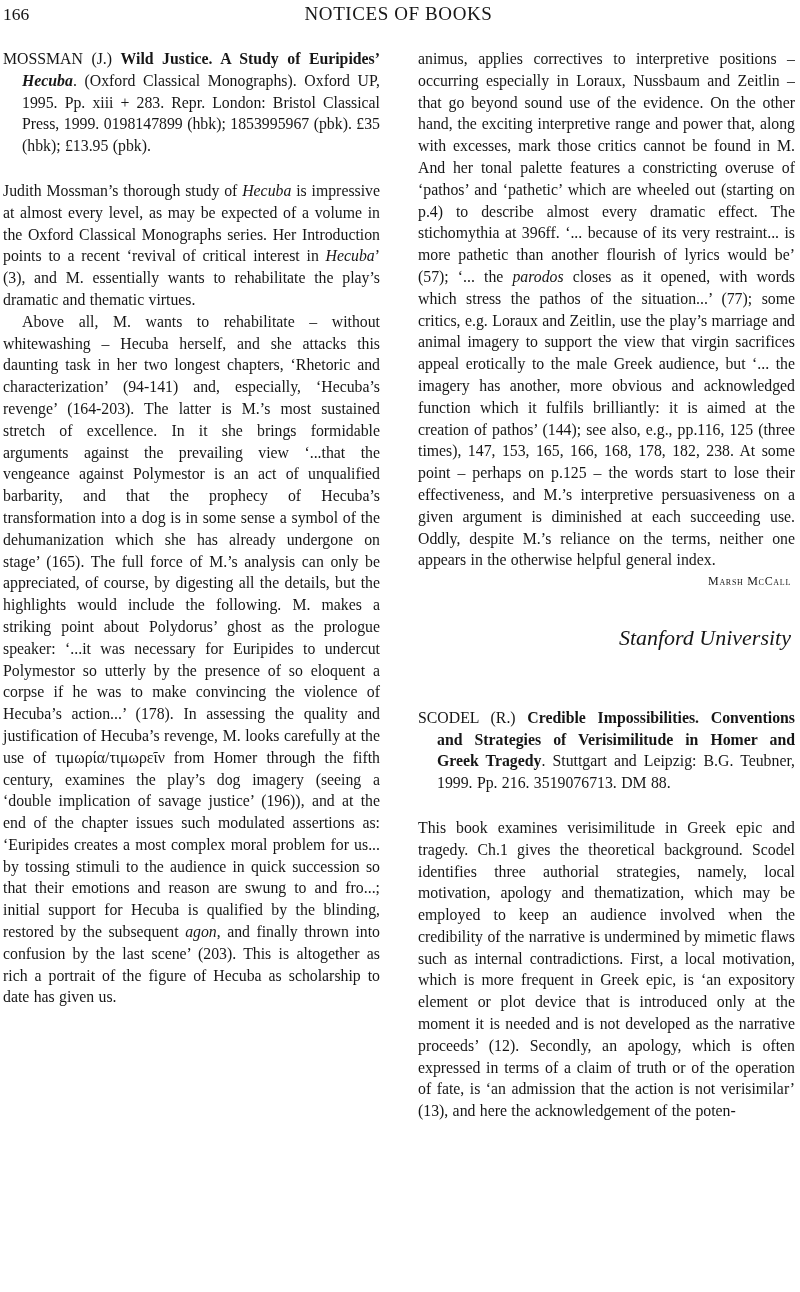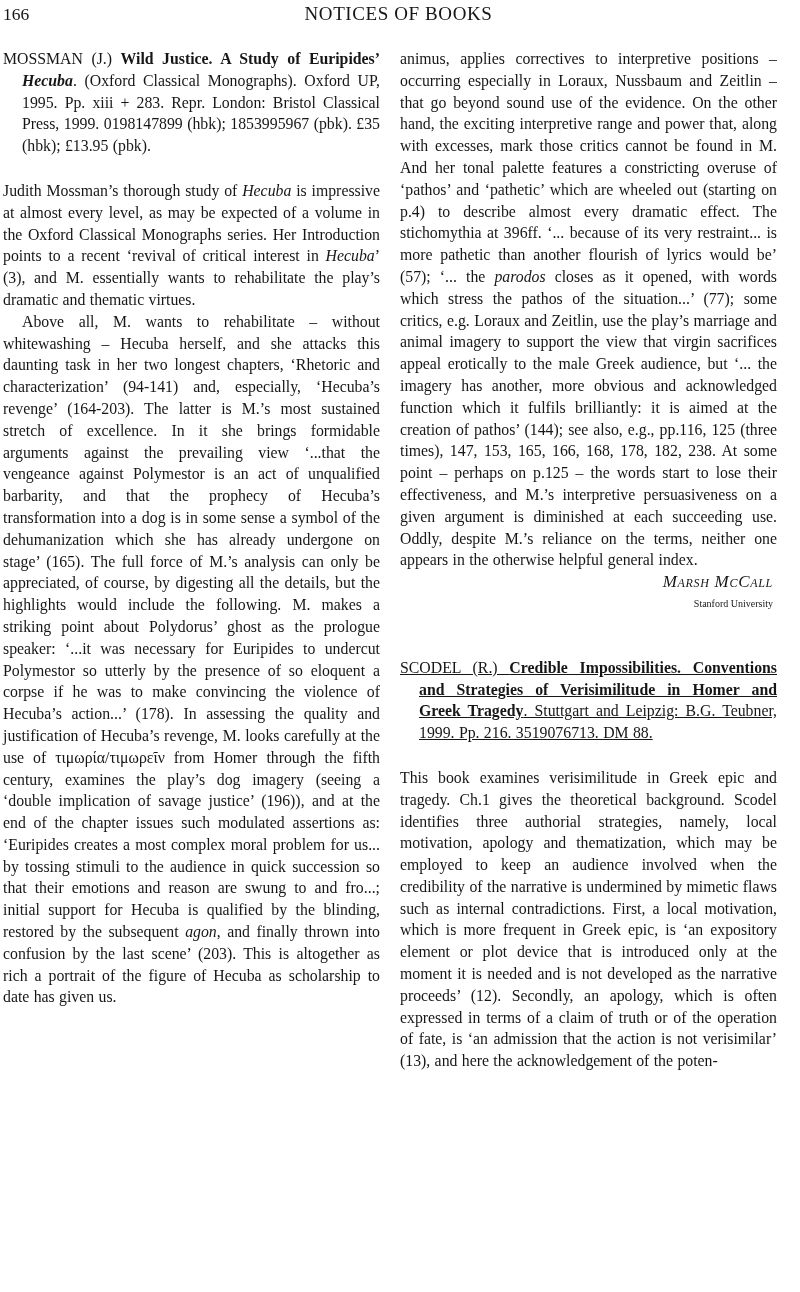--- a/index.html
+++ b/index.html
@@ -12,41 +12,41 @@
   }
   .page { width:800px; height:1245px; padding:3px 6px 0 3px; overflow:hidden; }
 
   .pg-header { position:relative; height:22px; margin-bottom:23px; }
   .pagenum { position:absolute; left:0; top:0; font-size:17.5px; line-height:22px; }
   .running-head {
     position:absolute; left:0; right:0; top:0; text-align:center;
     font-size:19px; line-height:22px; letter-spacing:0.6px;
   }
 
-  .columns { display:flex; gap:20px; }
+  .columns { display:flex; gap:38px; }
   .col { width:377px; flex:0 0 377px; }
 
   p.body, p.entry {
     font-size:15.8px; line-height:21.8px; text-align:justify;
     text-justify:inter-word; word-spacing:0.4px;
   }
   p.entry { padding-left:19px; text-indent:-19px; margin-bottom:23px; }
   p.body.indent { text-indent:19px; }
   p.body.flush  { text-indent:0; }
 
   .run-r  { font-style:normal;  font-weight:400; }
   .run-i  { font-style:italic;  font-weight:400; }
   .run-b  { font-style:normal;  font-weight:700; }
   .run-bi { font-style:italic;  font-weight:700; }
 
   .signature { text-align:right; padding-right:4px; }
-  .sig-name  { font-variant:small-caps; font-size:17px; line-height:21.8px; letter-spacing:0.7px;font-style:italic; }
-  .sig-affil { font-size:10px; line-height:21.8px; }
+  .sig-name  { font-variant:small-caps; font-size:12px; line-height:21.8px; letter-spacing:0.7px; }
+  .sig-affil { font-style:italic; font-size:22px; line-height:21.8px;margin-top:34px; }
 
-  .scodel-entry { margin-top:42px; margin-bottom:24px;text-decoration:underline; }
+  .scodel-entry { margin-top:58px; margin-bottom:24px; }
 </style>
 </head>
 <body>
 
 <div class="page">
 
   <div class="pg-header">
     <span class="pagenum">166</span>
     <span class="running-head">NOTICES OF BOOKS</span>
   </div>

